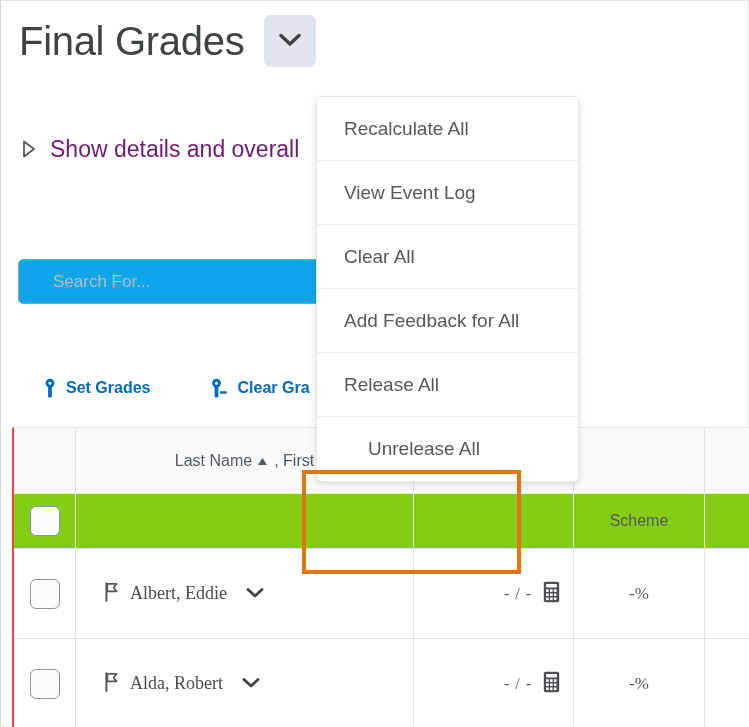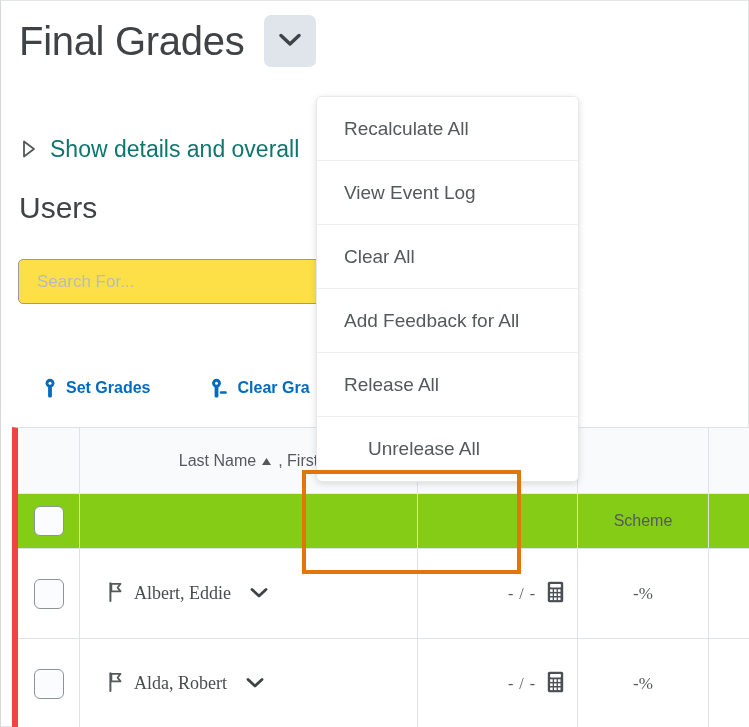--- a/index.html
+++ b/index.html
@@ -59,21 +59,21 @@
     display: flex;
     align-items: center;
     gap: 13px;
   }
   .tri-toggle {
     width: 16px; height: 20px;
     display: block;
   }
   .details-link {
     font-size: 23px;
-    color: #0f766e;
+    color: #701a75;
     line-height: 28px;
     white-space: nowrap;
     cursor: pointer;
   }
 
   
   .users-heading {
     position: absolute;
     left: 18px; top: 187px;
     font-size: 30px;
@@ -82,23 +82,24 @@
     line-height: 40px;
   }
 
   
   .search-wrap {
     position: absolute;
     left: 17px; top: 258px;
     width: 340px; height: 45px;
     border: 1px solid #9a9a9a;
     border-radius: 5px;
-    background: #fde047;
-    display: flex;
-    align-items: center;
+    background: #0ea5e9;
+    display: flex;
+    align-items: center;
+    padding-left: 16px;
   }
   .search-input {
     flex: 1;
     border: none;
     outline: none;
     background: transparent;
     font-family: "Liberation Sans", sans-serif;
     font-size: 17px;
     color: #494c4e;
     padding: 0 8px 0 18px;
@@ -138,21 +139,21 @@
   .tool-gap-2 { width: 53px; }
   .tool-gap-3 { width: 60px; }
   .tool-ico { display: flex; align-items: center; }
 
   
   .grid {
     position: absolute;
     left: 11px; top: 426px;
     width: 738px;
     border-top: 1px solid #e0e3e6;
-    border-left: 6px solid #ef4444;
+    border-left: 2px solid #ef4444;
     font-size: 16px;
   }
   .grid-head {
     background: #f9fafc;
     display: flex;
     height: 65px;
   }
   .grid-head-sub {
     background: #84cc16;
     display: flex;
@@ -265,21 +266,20 @@
 
   <div class="details-row">
     <span class="tri-toggle">
       <svg width="16" height="20" viewBox="0 0 16 20">
         <path d="M3 2.5 L13 10 L3 17.5 Z" fill="none" stroke="#55595c" stroke-width="1.8" stroke-linejoin="round"></path>
       </svg>
     </span>
     <span class="details-link">Show details and overall</span>
   </div>
 
-  <div class="users-heading">Users</div>
 
   <div class="search-wrap">
     <input class="search-input" type="text" placeholder="Search For..." style="">
     <button class="search-btn">
       <span>
         <svg width="24" height="24" viewBox="0 0 24 24">
           <circle cx="10" cy="10" r="6.6" fill="none" stroke="#3f4345" stroke-width="2.2"></circle>
           <line x1="14.8" y1="14.8" x2="21" y2="21" stroke="#3f4345" stroke-width="2.6" stroke-linecap="round"></line>
         </svg>
       </span>

